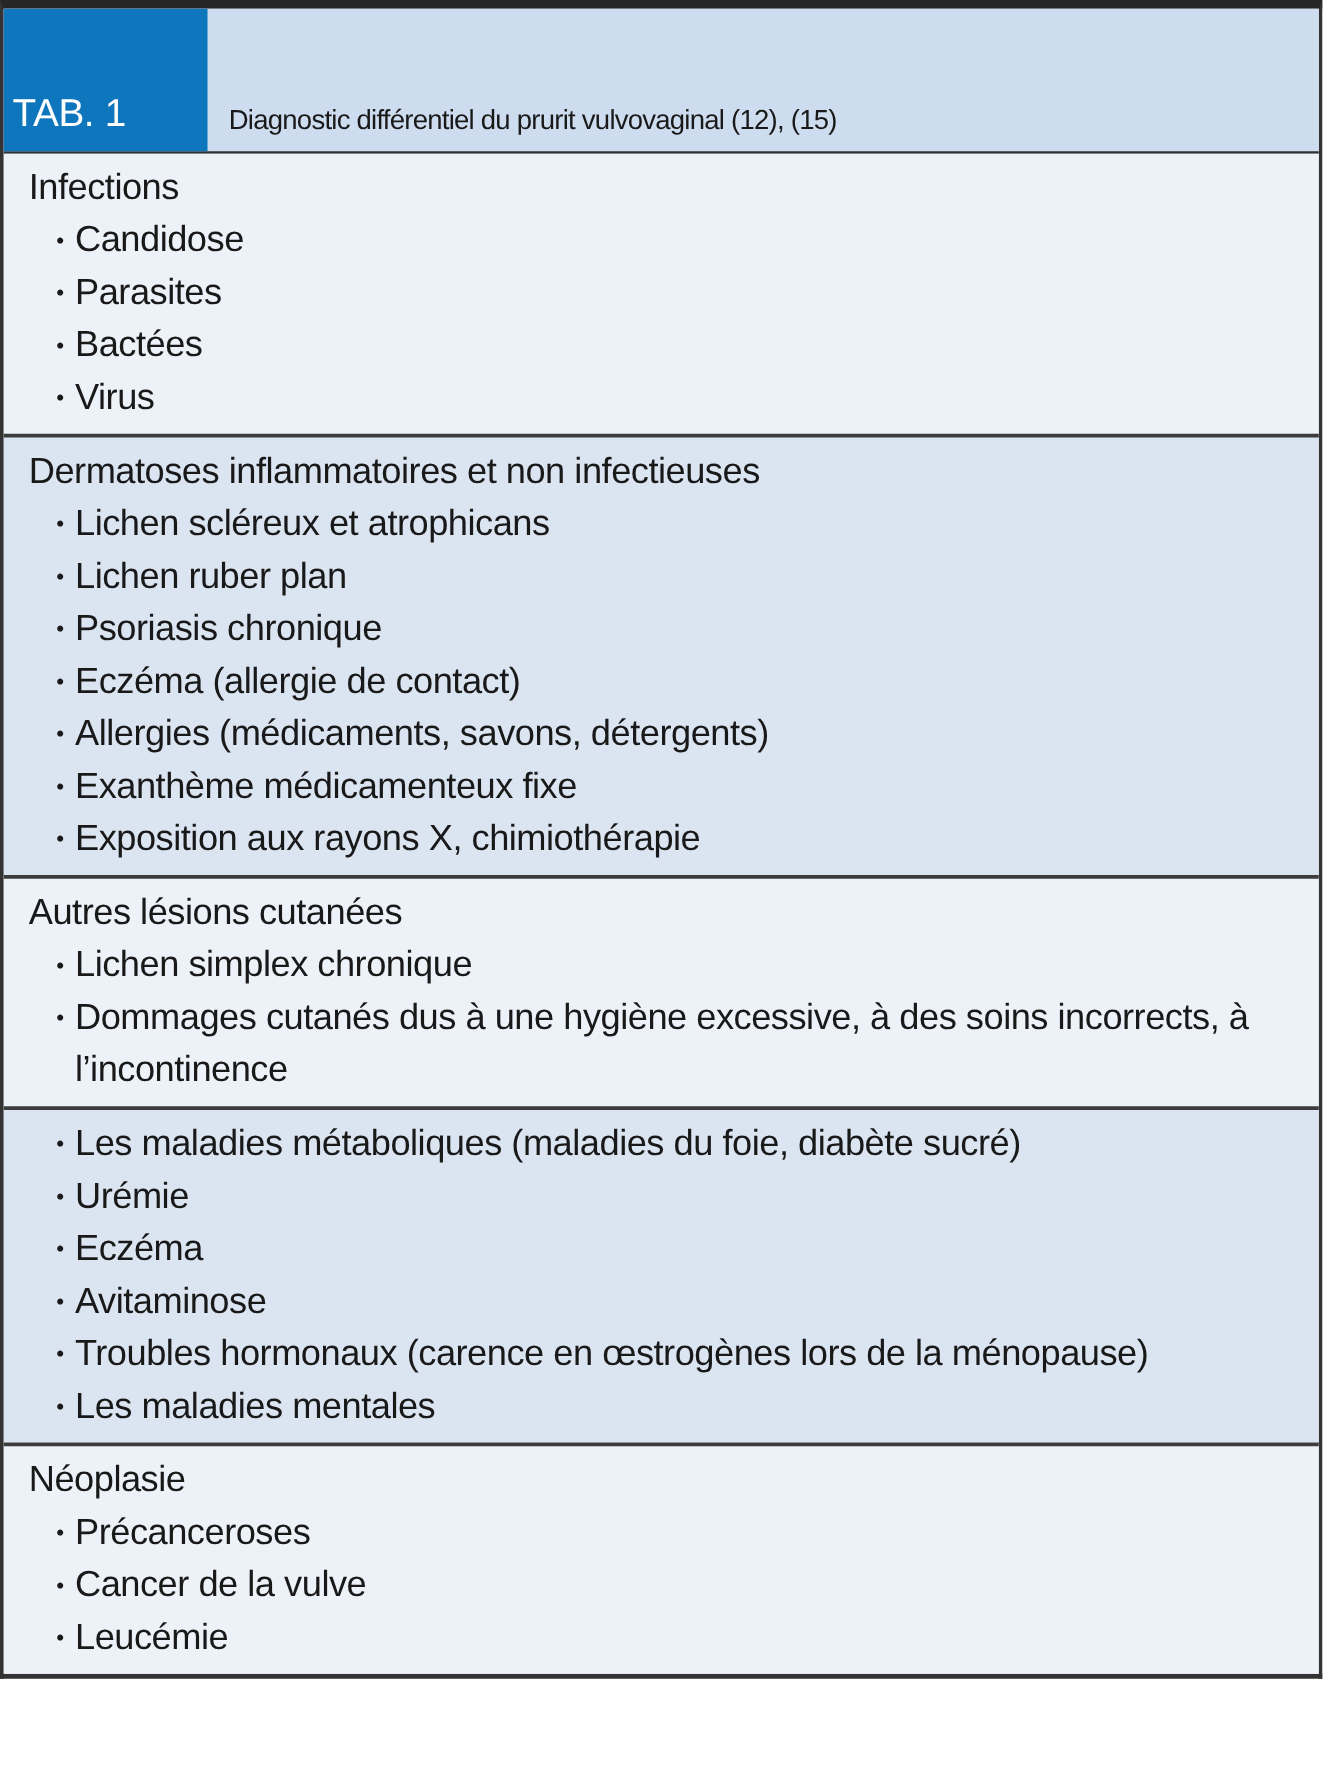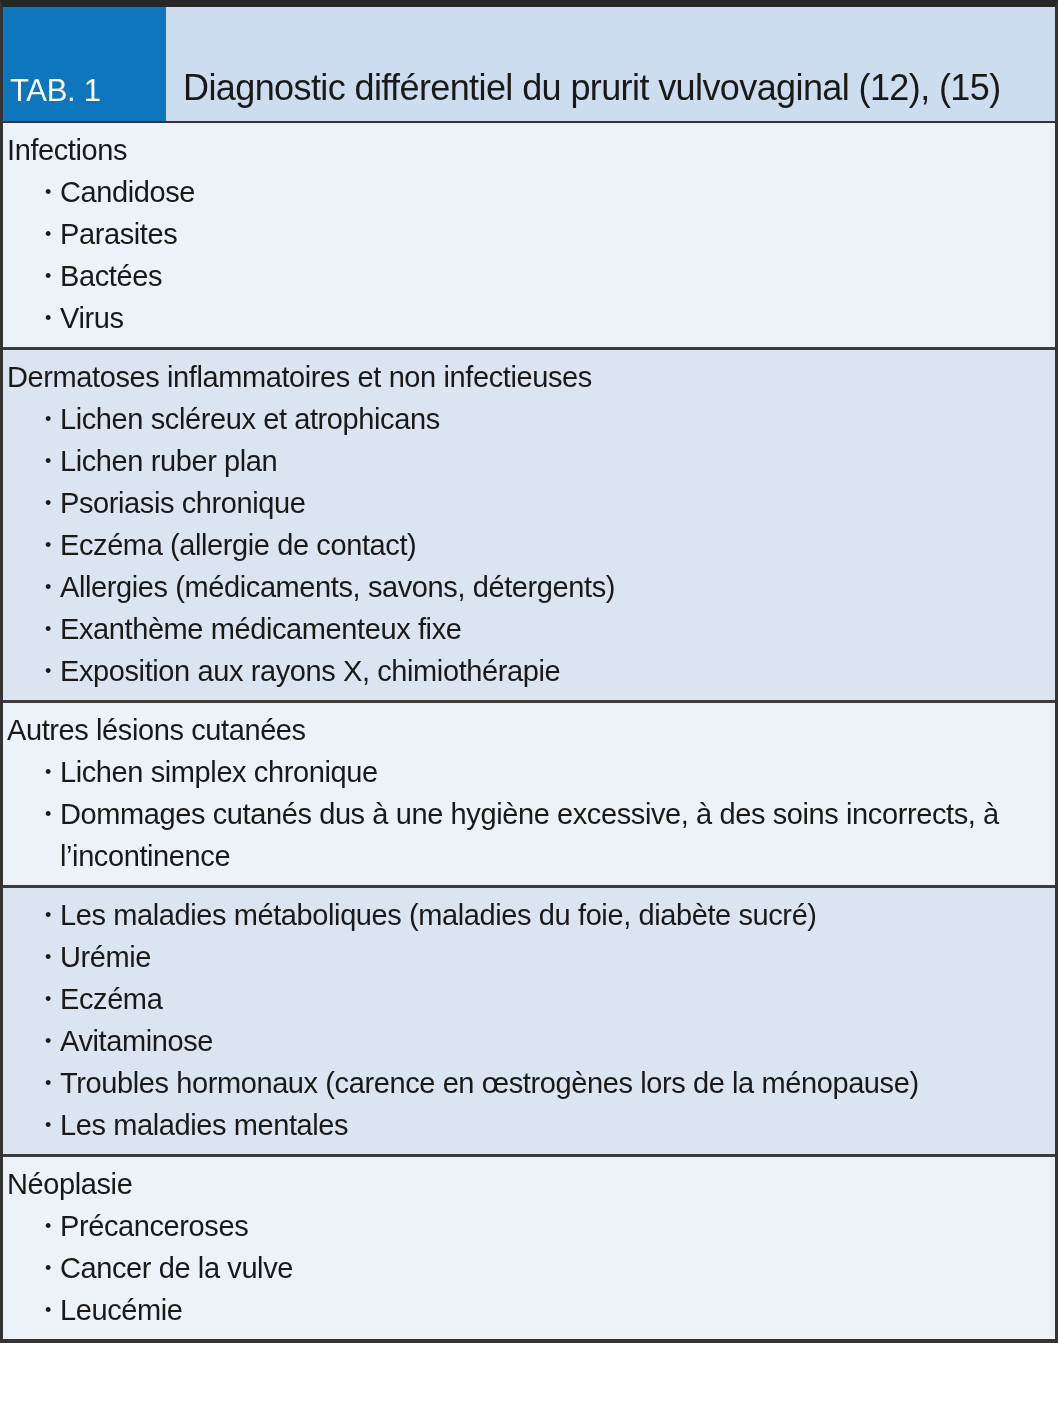--- a/index.html
+++ b/index.html
@@ -47,31 +47,31 @@
     align-items: flex-end;
     padding: 0 0 12px 7px;
     font-size: 31px;
     letter-spacing: -0.3px;
   }
   .title {
     flex: 1;
     display: flex;
     align-items: flex-end;
     padding: 0 8px 12px 17px;
-    font-size: 36px;
+    font-size: 22px;
     letter-spacing: -0.6px;
     white-space: nowrap;
     overflow: hidden;
   }
   .section { padding: 6px 0 8px; }
   .section.light { background: var(--section-light); }
   .section.blue  { background: var(--section-blue); }
   .section + .section { border-top: 3px solid var(--separator); }
   .sec-heading {
-    padding-left: 4px;
+    padding-left: 20px;
     font-size: 29px;
     line-height: 42px;
     letter-spacing: -0.4px;
   }
   ul.items { margin: 0; padding: 0; list-style: none; }
   li.item {
     position: relative;
     padding-left: 57px;
     padding-right: 20px;
     font-size: 29px;

